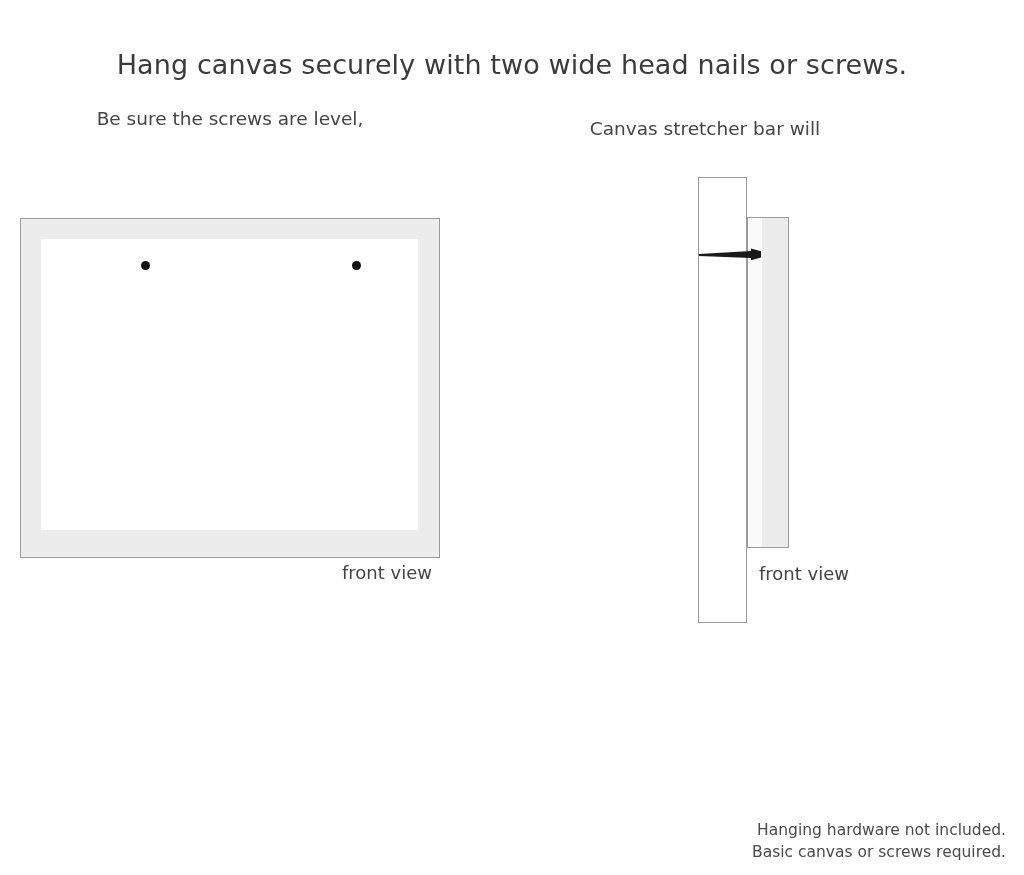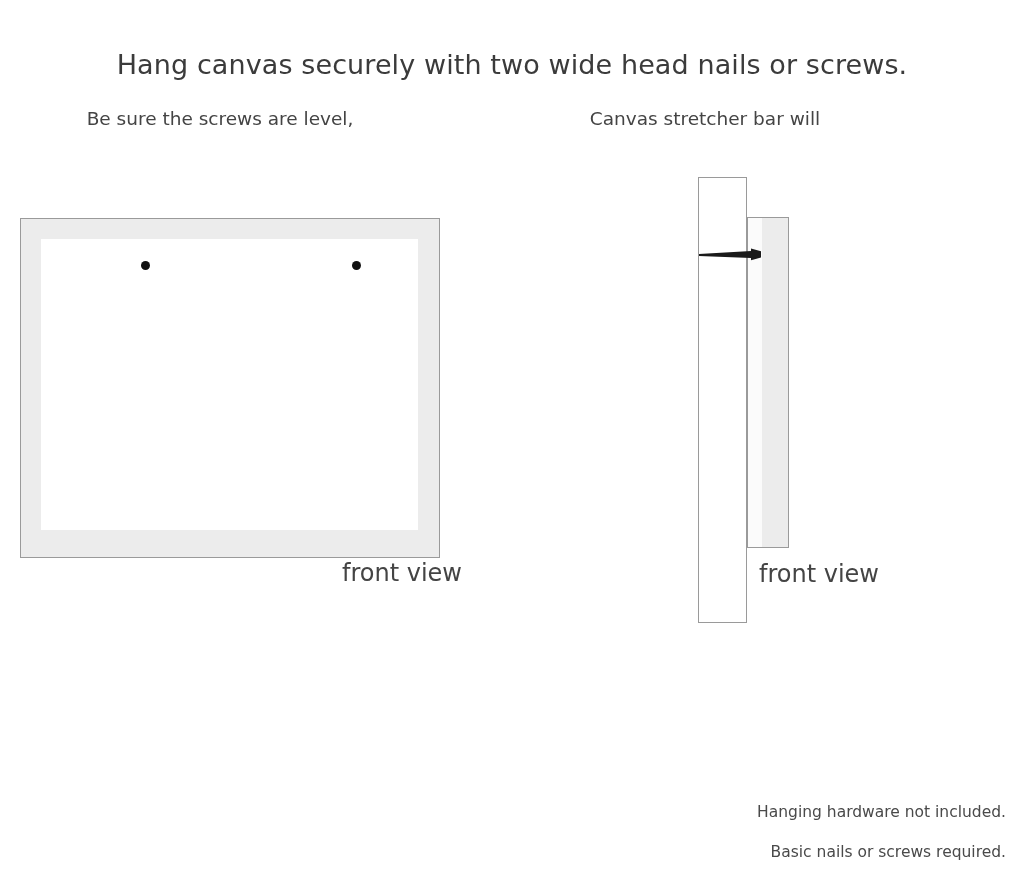--- a/index.html
+++ b/index.html
@@ -39,32 +39,32 @@
   }
   .caption {
     position: absolute;
     text-align: center;
     font-size: 18.5px;
     line-height: 25.5px;
     color: #444444;
     font-weight: 400;
   }
   .caption-left {
-    left: 0;
+    left: 10px;
     top: 106px;
     width: 440px;
   }
   .caption-right {
     left: 570px;
-    top: 106px;
+    top: 116px;
     width: 270px;
   }
   .view-label {
     position: absolute;
-    font-size: 24px;
+    font-size: 18px;
     line-height: 24px;
     color: #444444;
     white-space: nowrap;
     text-align: center;
   }
   .label-front {
     left: 342px;
     top: 561px;
   }
   .label-side {
@@ -75,21 +75,20 @@
     position: absolute;
     right: 18px;
     bottom: 12px;
     text-align: right;
     font-size: 15.5px;
     line-height: 22px;
     color: #4a4a4a;
   }
   .footer-note span {
     display: block;
-    margin-top: 18px;
   }
 
   
   .front-view {
     position: absolute;
     left: 20px;
     top: 218px;
     width: 420px;
     height: 340px;
   }
@@ -199,16 +198,16 @@
       <polygon points="0,6.0 52,3.0 52,10.0 0,8.0" fill="#1a1a1a"></polygon>
 
       <polygon points="52,0.5 62,3.2 62,9.4 52,12.2" fill="#1a1a1a"></polygon>
     </svg>
   </div>
 
   <div class="view-label label-side">front view</div>
 
   <div class="footer-note">
     <span>Hanging hardware not included.</span>
-    <span>Basic nails or screws required.</span>
+    <span>Basic canvas or screws required.</span>
   </div>
 
 </div>
 
 </body></html>

